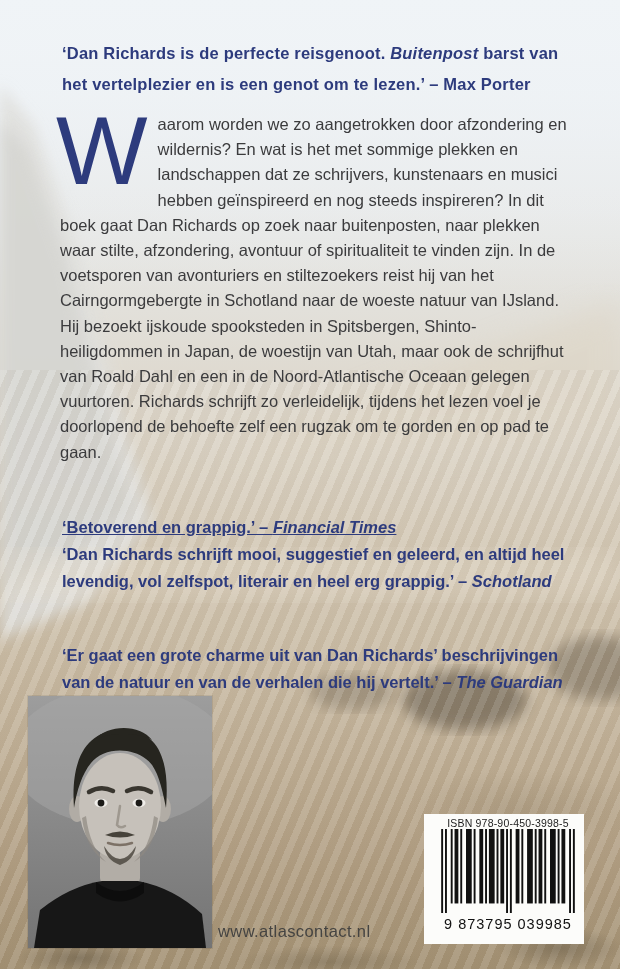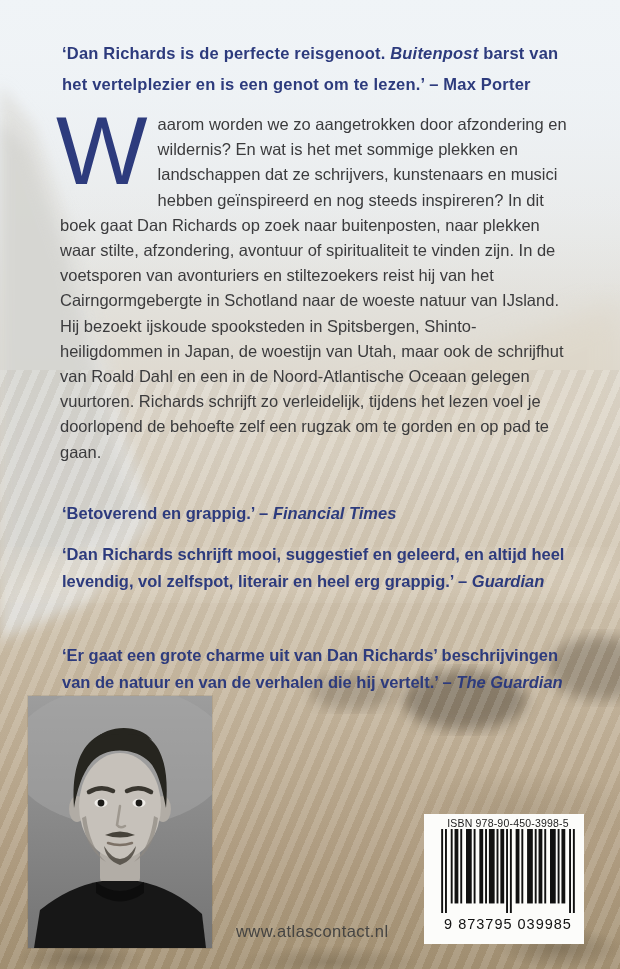--- a/index.html
+++ b/index.html
@@ -48,21 +48,21 @@
     float:left;
     color:var(--navy);
     font-size:97px;line-height:74px;
     margin:2px 10px 0 -4px;
     font-weight:normal;
   }
   .pq{
     position:absolute;left:62px;width:512px;z-index:2;
     color:var(--navy);font-weight:bold;font-size:16.5px;line-height:27px;
   }
-  .pq1{top:500px;}
+  .pq1{top:514px;text-decoration:underline;}
   .pq2{top:541px;}
   .pq3{top:642px;}
   .seg-italic{font-style:italic;}
   .seg-author-name{
     color:var(--navy);font-weight:bold;letter-spacing:1.6px;font-size:15px;
   }
   .photo{
     position:absolute;left:28px;top:696px;width:184px;height:252px;z-index:2;
     box-shadow:0 0 0 1px rgba(0,0,0,.08);
   }
@@ -76,21 +76,21 @@
     padding:3px 0 2px 8px;
     text-align:center;
   }
   .isbn{
     font-size:10.5px;color:#1d1d1d;letter-spacing:.2px;white-space:nowrap;
   }
   .bar-num{
     font-size:14.5px;color:#111;margin-top:-1px;letter-spacing:1px;white-space:nowrap;
   }
   .url{
-    position:absolute;left:236px;top:922px;z-index:2;
+    position:absolute;left:218px;top:922px;z-index:2;
     color:#454442;font-size:16.5px;letter-spacing:.4px;
   }
 </style>
 </head>
 <body>
 
 <div class="cover">
 
   <svg class="bg" width="620" height="969" viewBox="0 0 620 969">
     <defs>
@@ -122,21 +122,21 @@
   <div class="stripes"></div>
   <div class="mottle"></div>
 
   <div class="top-quote"><span>‘Dan Richards is de perfecte reisgenoot. </span><span class="seg-italic">Buitenpost</span><span> barst van het vertelplezier en is een genot om te lezen.’ – Max Porter</span></div>
 
   <div class="synopsis">
     <span class="dropcap">W</span><span>aarom worden we zo aangetrokken door afzondering en wildernis? En wat is het met sommige plekken en landschappen dat ze schrijvers, kunstenaars en musici hebben geïnspireerd en nog steeds inspireren? In dit boek gaat Dan Richards op zoek naar buitenposten, naar plekken waar stilte, afzondering, avontuur of spiritualiteit te vinden zijn. In de voetsporen van avonturiers en stiltezoekers reist hij van het Cairngormgebergte in Schotland naar de woeste natuur van IJsland. Hij bezoekt ijskoude spooksteden in Spitsbergen, Shinto-heiligdommen in Japan, de woestijn van Utah, maar ook de schrijfhut van Roald Dahl en een in de Noord-Atlantische Oceaan gelegen vuurtoren. Richards schrijft zo verleidelijk, tijdens het lezen voel je doorlopend de behoefte zelf een rugzak om te gorden en op pad te gaan.</span>
   </div>
 
   <div class="pq pq1"><span>‘Betoverend en grappig.’ – </span><span class="seg-italic">Financial Times</span></div>
-  <div class="pq pq2"><span>‘Dan Richards schrijft mooi, suggestief en geleerd, en altijd heel levendig, vol zelfspot, literair en heel erg grappig.’ – </span><span class="seg-italic">Guardian</span></div>
+  <div class="pq pq2"><span>‘Dan Richards schrijft mooi, suggestief en geleerd, en altijd heel levendig, vol zelfspot, literair en heel erg grappig.’ – </span><span class="seg-italic">Schotland</span></div>
   <div class="pq pq3"><span>‘Er gaat een grote charme uit van Dan Richards’ beschrijvingen van de natuur en van de verhalen die hij vertelt.’ – </span><span class="seg-italic">The Guardian</span></div>
 
   <div class="photo">
     <svg width="184" height="252" viewBox="0 0 184 252">
       <defs>
         <linearGradient id="pbg" x1="0" y1="0" x2="0" y2="1">
           <stop offset="0" stop-color="#9d9d9d"></stop>
           <stop offset="1" stop-color="#747474"></stop>
         </linearGradient>
       </defs>

